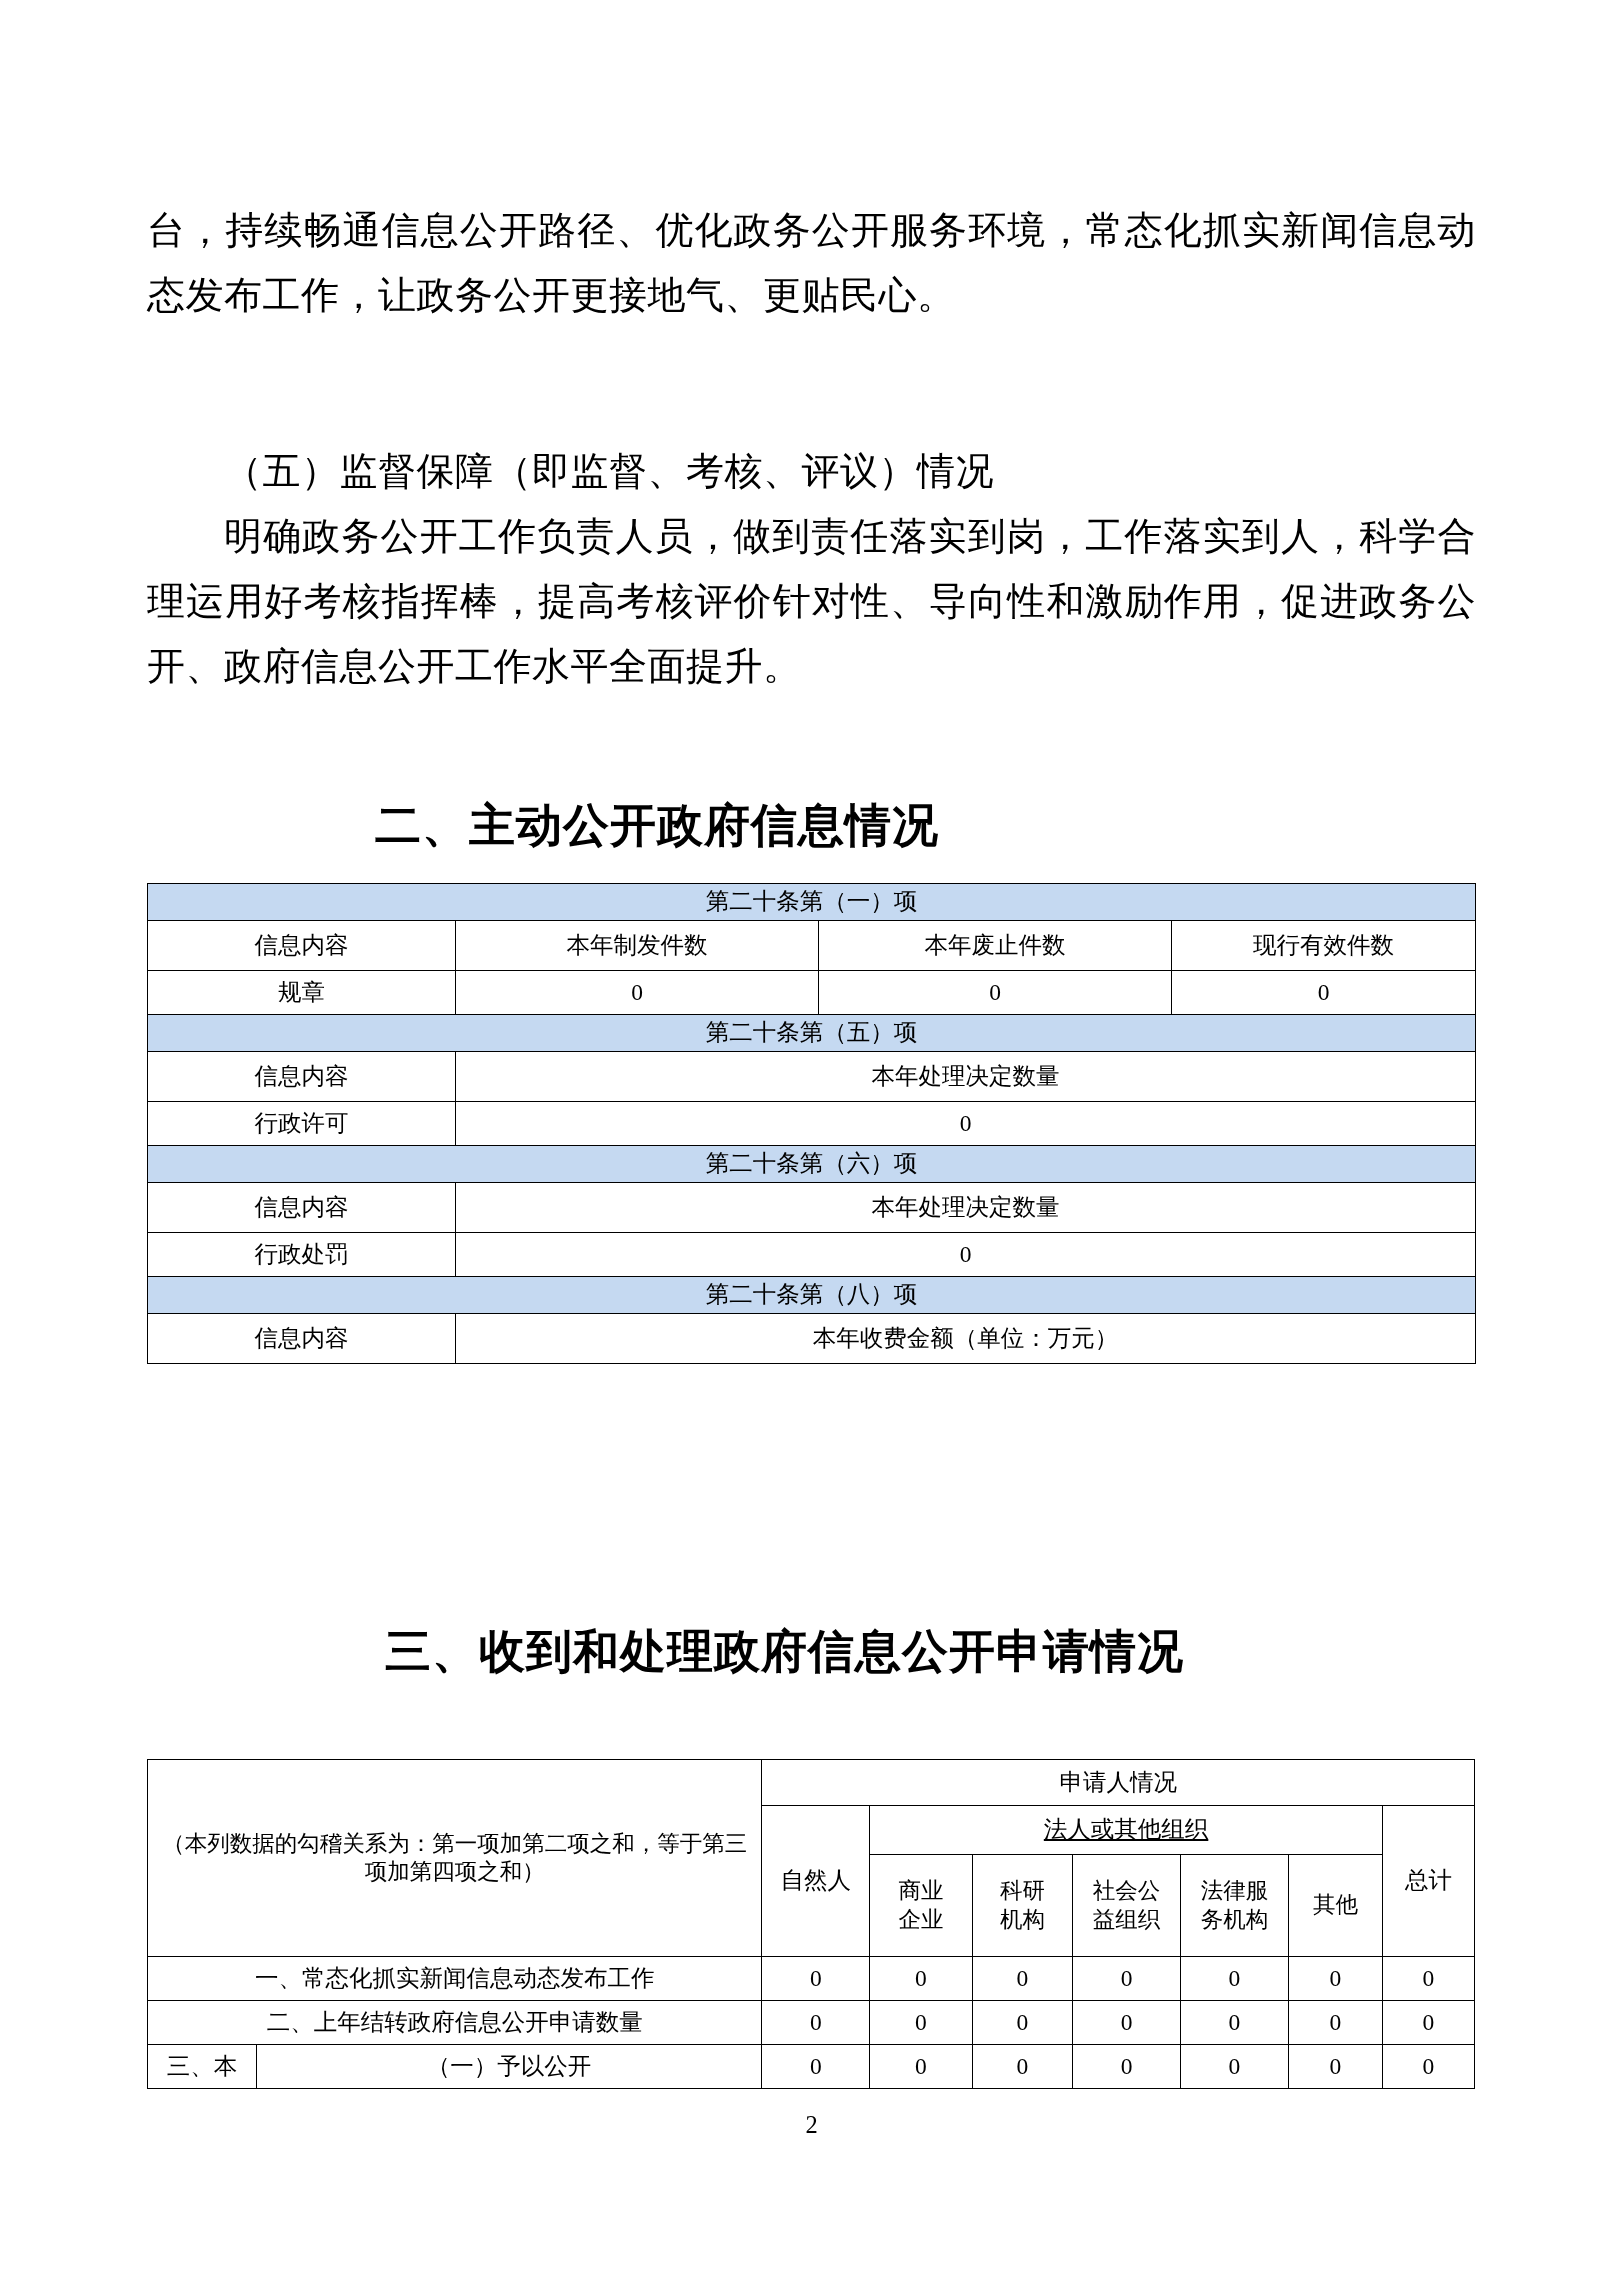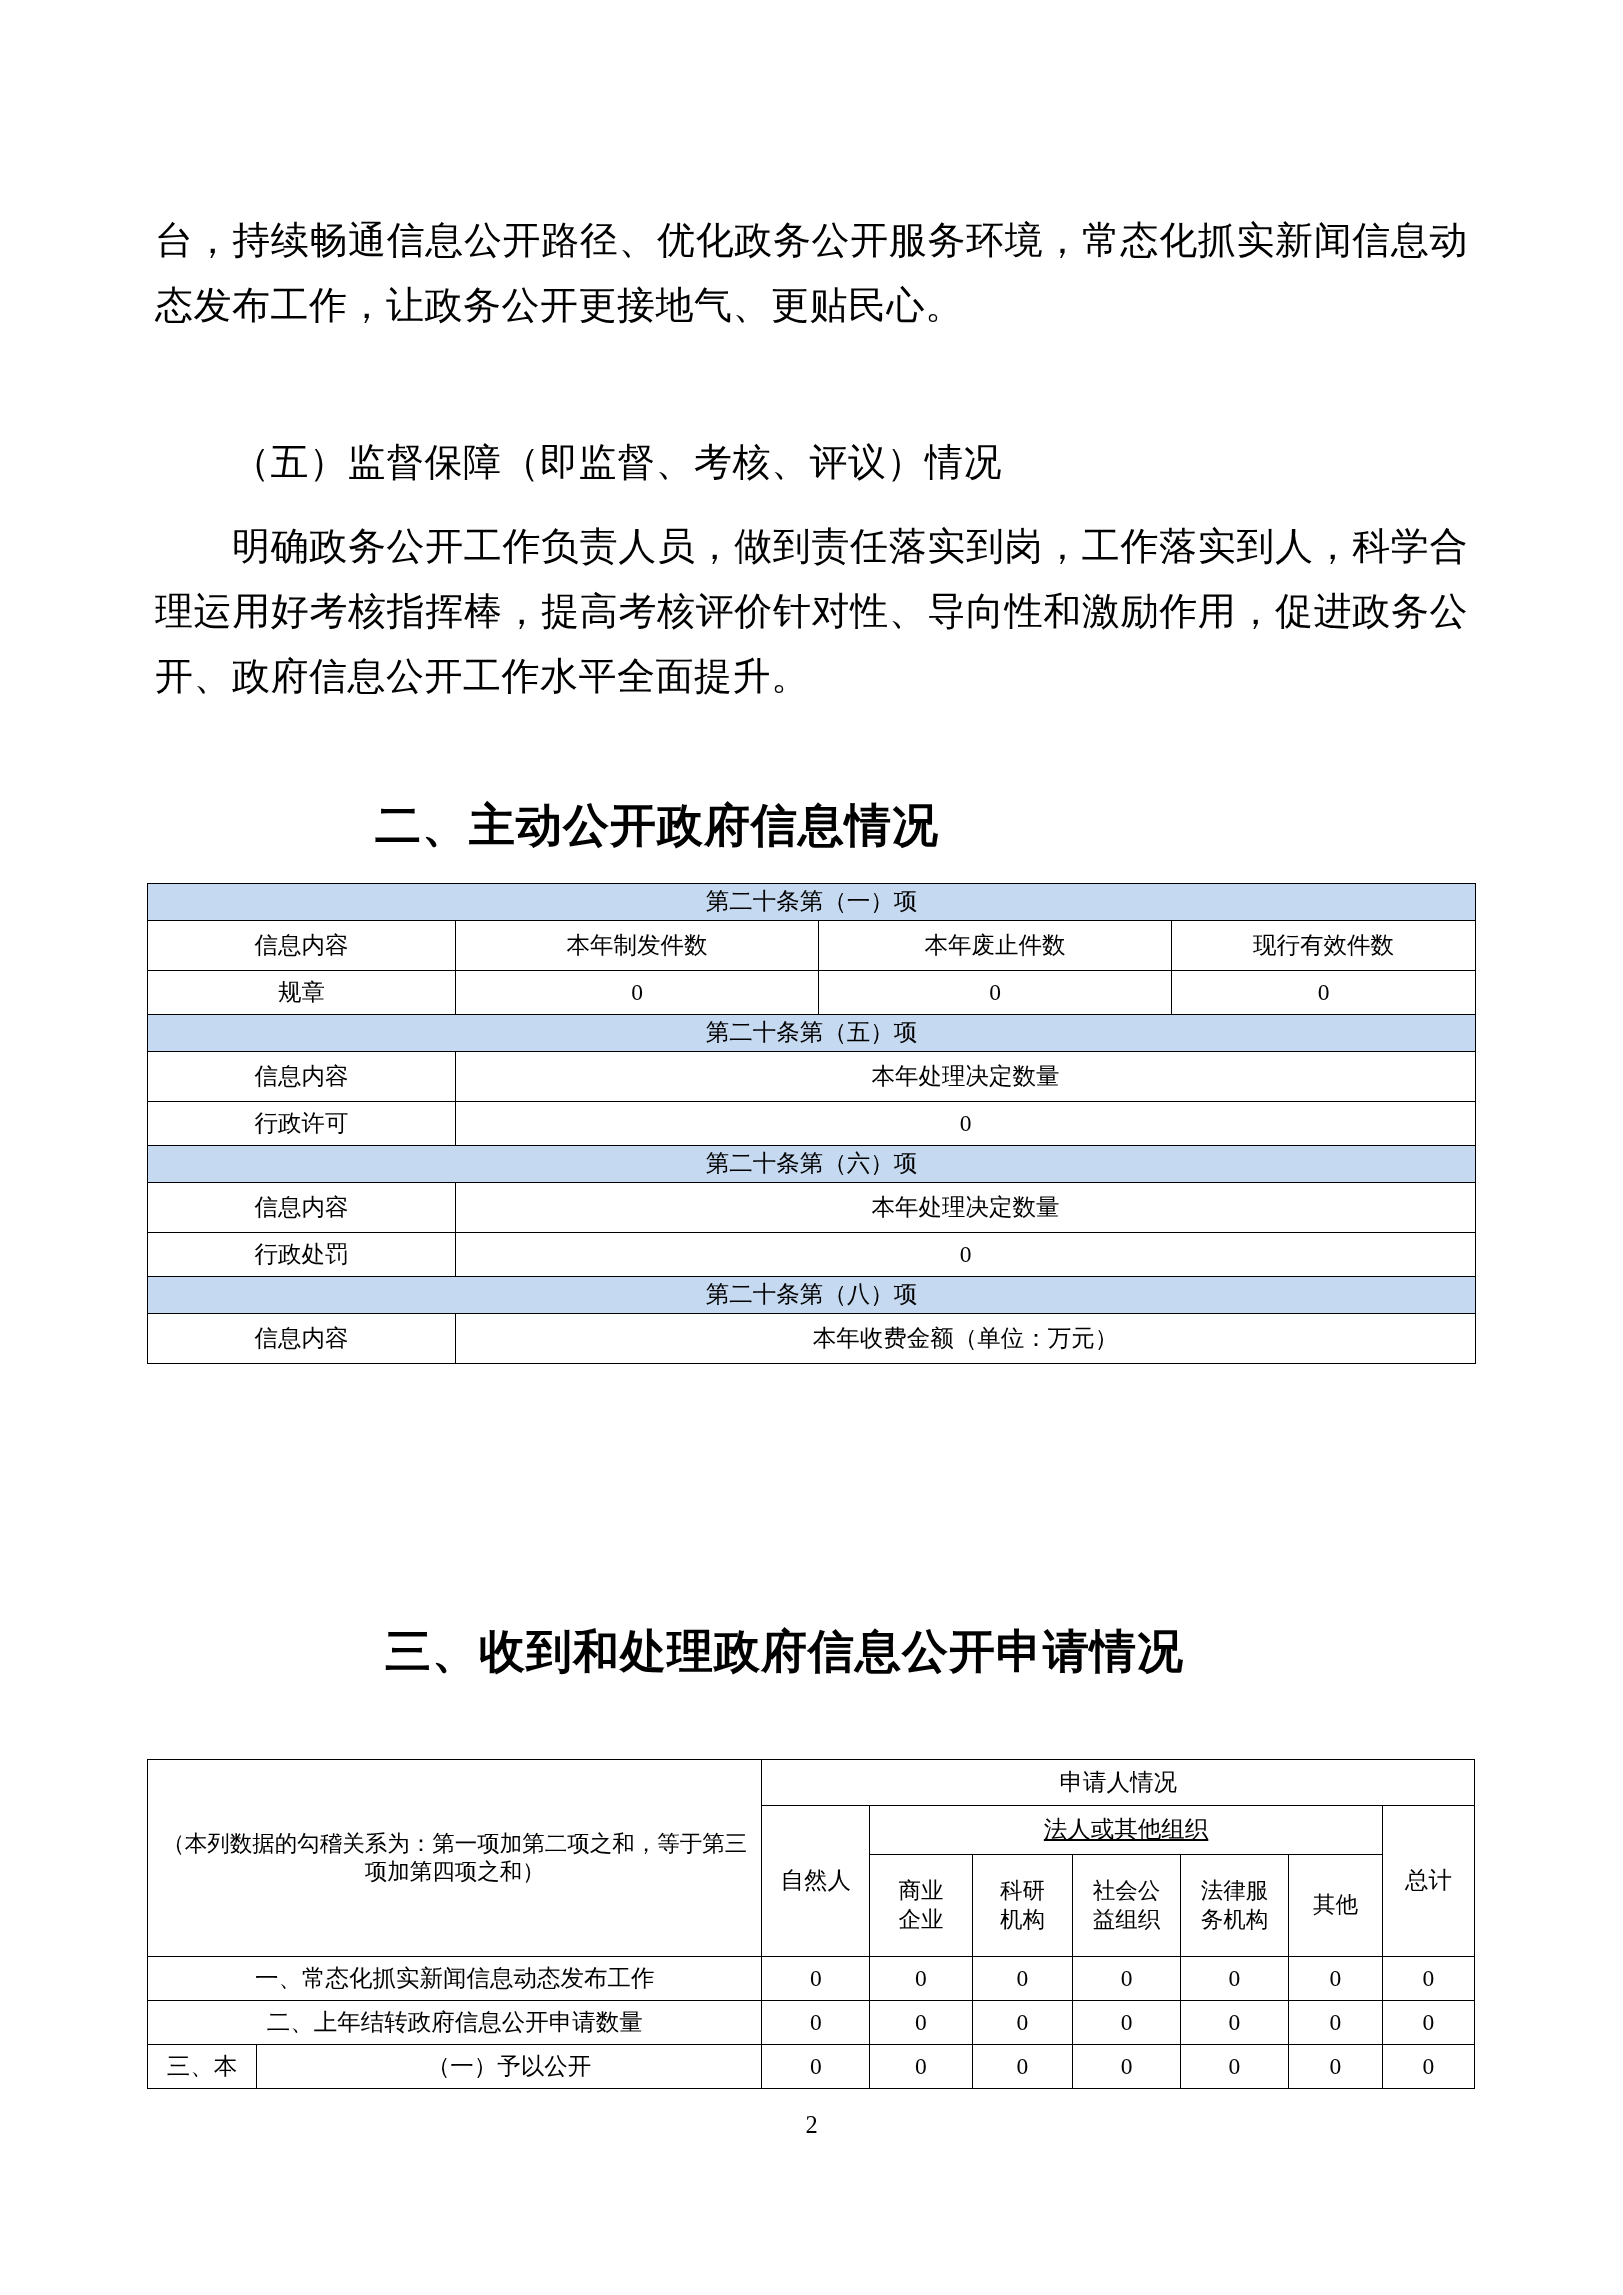--- a/index.html
+++ b/index.html
@@ -29,21 +29,22 @@
     position: absolute;
     left: 147px;
     width: 1329px;
     font-size: 38px;
     line-height: 65px;
     text-align: justify;
     letter-spacing: 0.5px;
   }
   .para {
     text-indent: 77px;
-    margin: 8px;
+    margin: 0;
+    font-family: Liberation Mono, monospace;
   }
   .para.noindent { text-indent: 0; }
 
   
   .section-heading {
     position: absolute;
     font-size: 46px;
     font-weight: bold;
     font-family: "Liberation Sans", "DejaVu Sans", sans-serif;
     letter-spacing: 1px;
@@ -102,21 +103,21 @@
 </style>
 </head>
 <body>
 
 <div class="page">
 
   <div class="body-text" style="top:200px;">
     <p class="para noindent">台，持续畅通信息公开路径、优化政务公开服务环境，常态化抓实新闻信息动态发布工作，让政务公开更接地气、更贴民心。</p>
   </div>
 
-  <div class="body-text" style="top:422px;">
+  <div class="body-text" style="top:441px;">
     <p class="para">（五）监督保障（即监督、考核、评议）情况</p>
   </div>
 
   <div class="body-text" style="top:506px;">
     <p class="para">明确政务公开工作负责人员，做到责任落实到岗，工作落实到人，科学合理运用好考核指挥棒，提高考核评价针对性、导向性和激励作用，促进政务公开、政府信息公开工作水平全面提升。</p>
   </div>
 
   <div class="section-heading" style="left:327px; top:795px;">二、主动公开政府信息情况</div>
 
   <table class="doc-table t1" style="left:147px; top:883px; width:1328px;">

